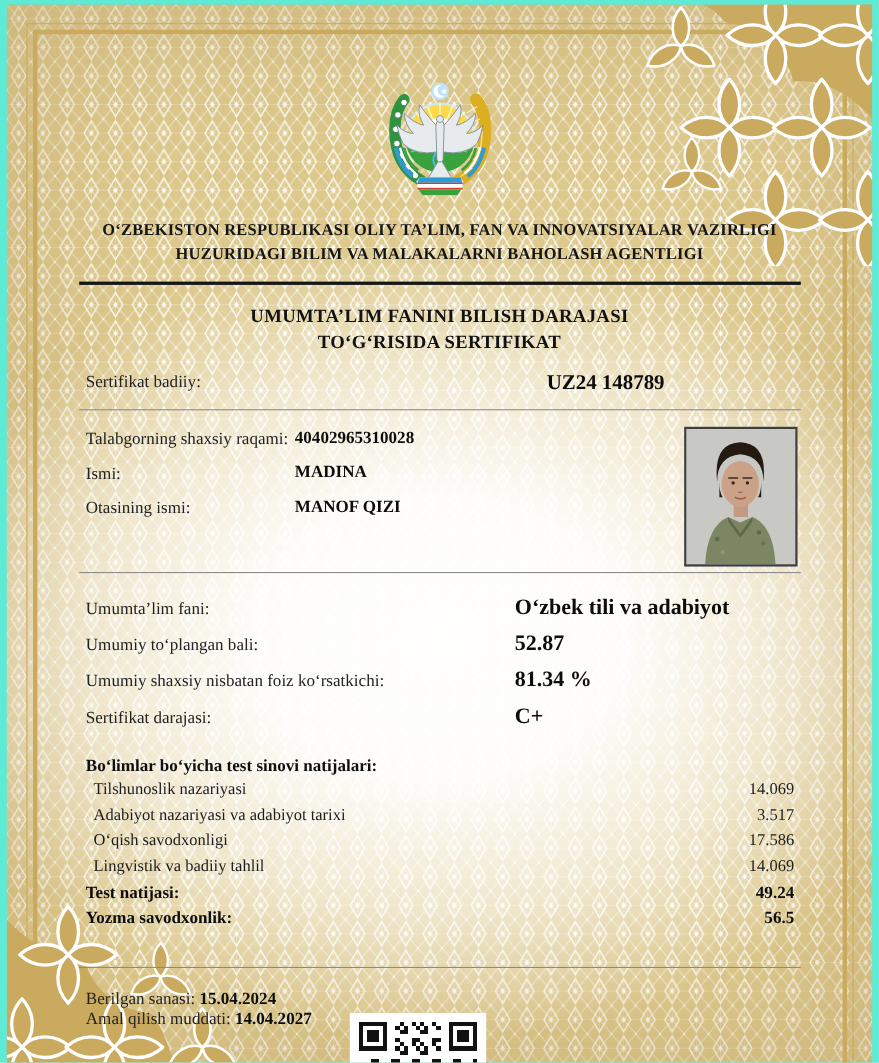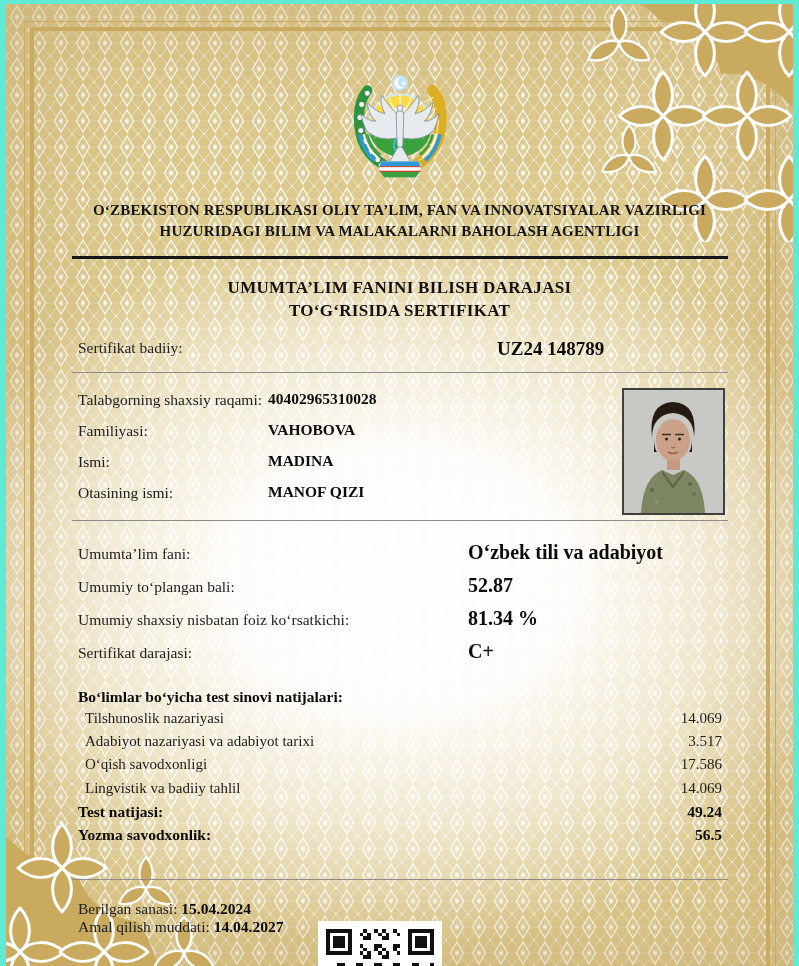--- a/index.html
+++ b/index.html
@@ -214,24 +214,20 @@
 
     <div class="abs serial-label">Sertifikat badiiy:</div>
     <div class="abs serial-value">UZ24 148789</div>
 
     <div class="abs rule-thin r1"></div>
 
     <div class="abs person">
       <div class="prow">
         <span class="plabel">Talabgorning shaxsiy raqami:</span>
         <span class="pvalue">40402965310028</span>
-      </div>
-      <div class="prow">
-        <span class="plabel">Familiyasi:</span>
-        <span class="pvalue">VAHOBOVA</span>
       </div>
       <div class="prow">
         <span class="plabel">Ismi:</span>
         <span class="pvalue">MADINA</span>
       </div>
       <div class="prow">
         <span class="plabel">Otasining ismi:</span>
         <span class="pvalue">MANOF QIZI</span>
       </div>
     </div>

